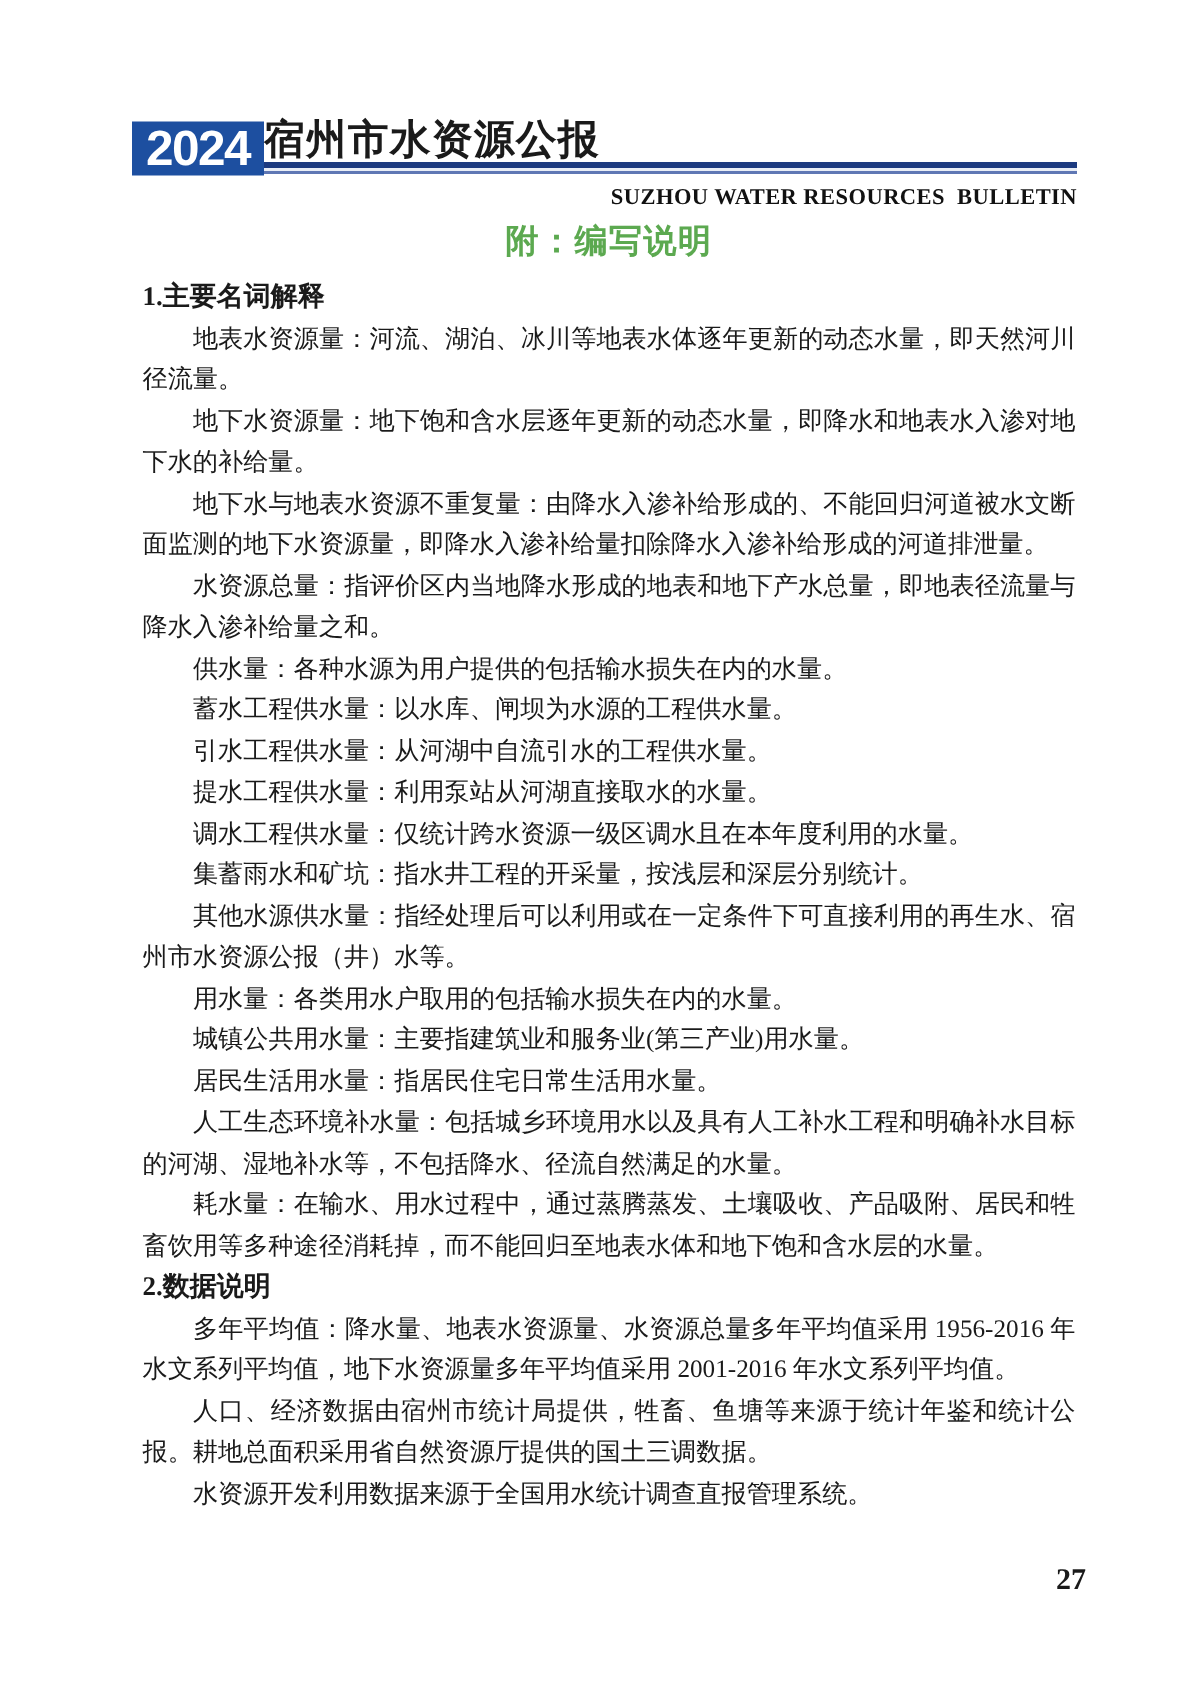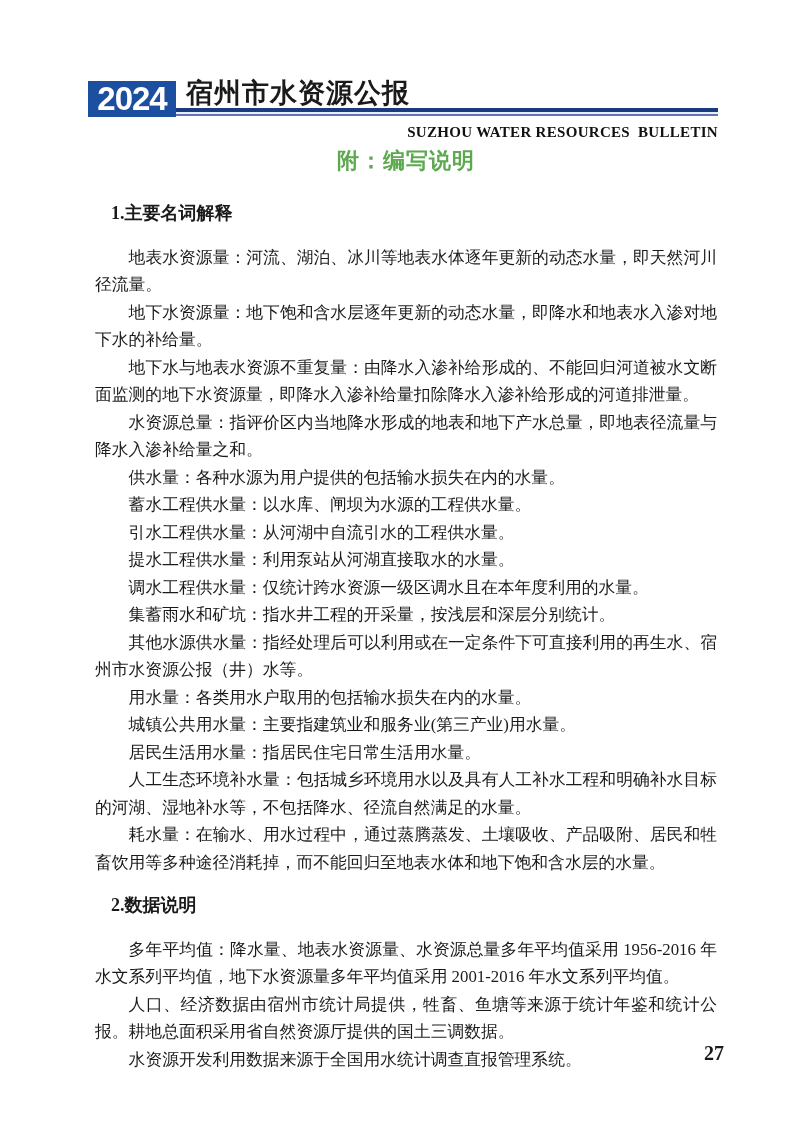--- a/index.html
+++ b/index.html
@@ -43,21 +43,21 @@
     display: flex;
     flex-direction: column;
     justify-content: flex-end;
   }
   .title-cn {
     font-family: "Liberation Sans", "DejaVu Sans", sans-serif;
     font-weight: 600;
     font-size: 27px;
     line-height: 28px;
     letter-spacing: 1px;
-    padding-left: 10px;
+    padding-left: 0;
     color: #1a1a1a;
     white-space: nowrap;
   }
   .rule {
     height: 9px;
     margin-top: 1px;
     background: linear-gradient(
       to bottom,
       #1c3a80 0px, #1c3a80 4px,
       #e8edf6 4px, #e8edf6 6px,
@@ -93,21 +93,21 @@
   .content {
     position: absolute;
     top: 184px;
     left: 95px;
     width: 622px;
     font-size: 16.8px;
     line-height: 27.5px;
     text-align: justify;
   }
   .content h2 {
-    margin: 16px;
+    margin: 0;
     font-size: 18px;
     font-weight: 700;
     line-height: 27.5px;
     text-align: left;
   }
   .content p {
     margin: 0;
     text-indent: 2em;
   }
 

